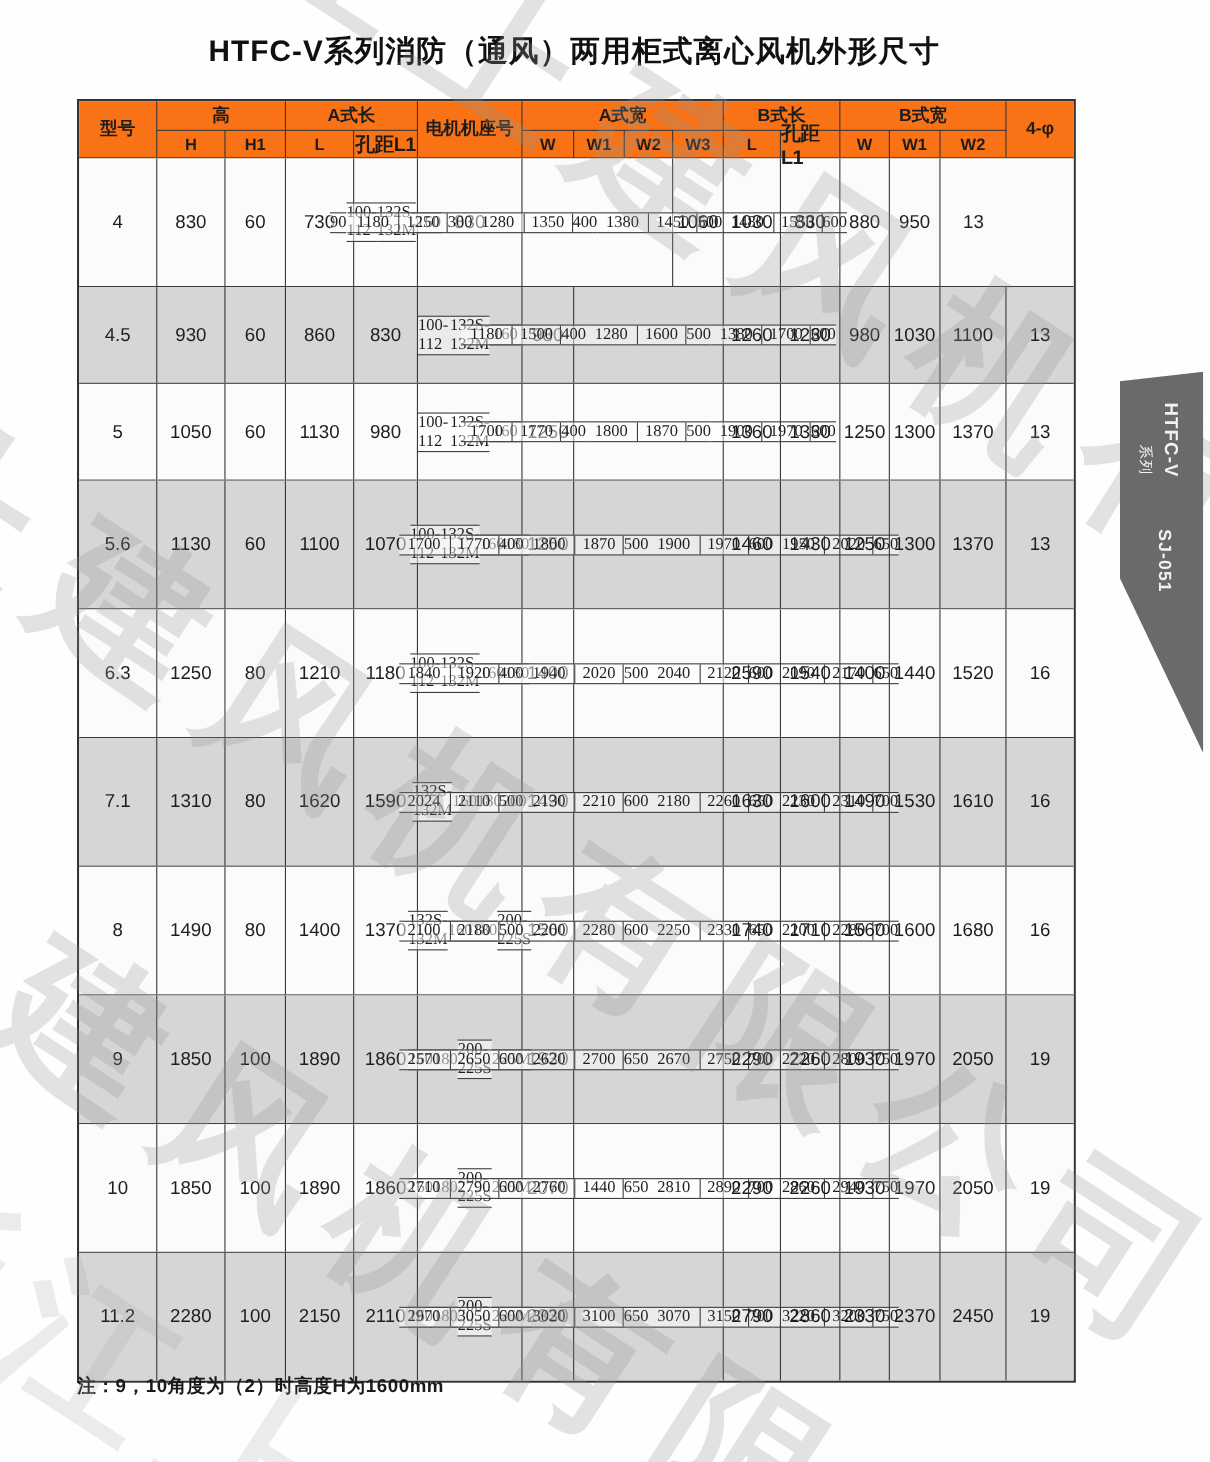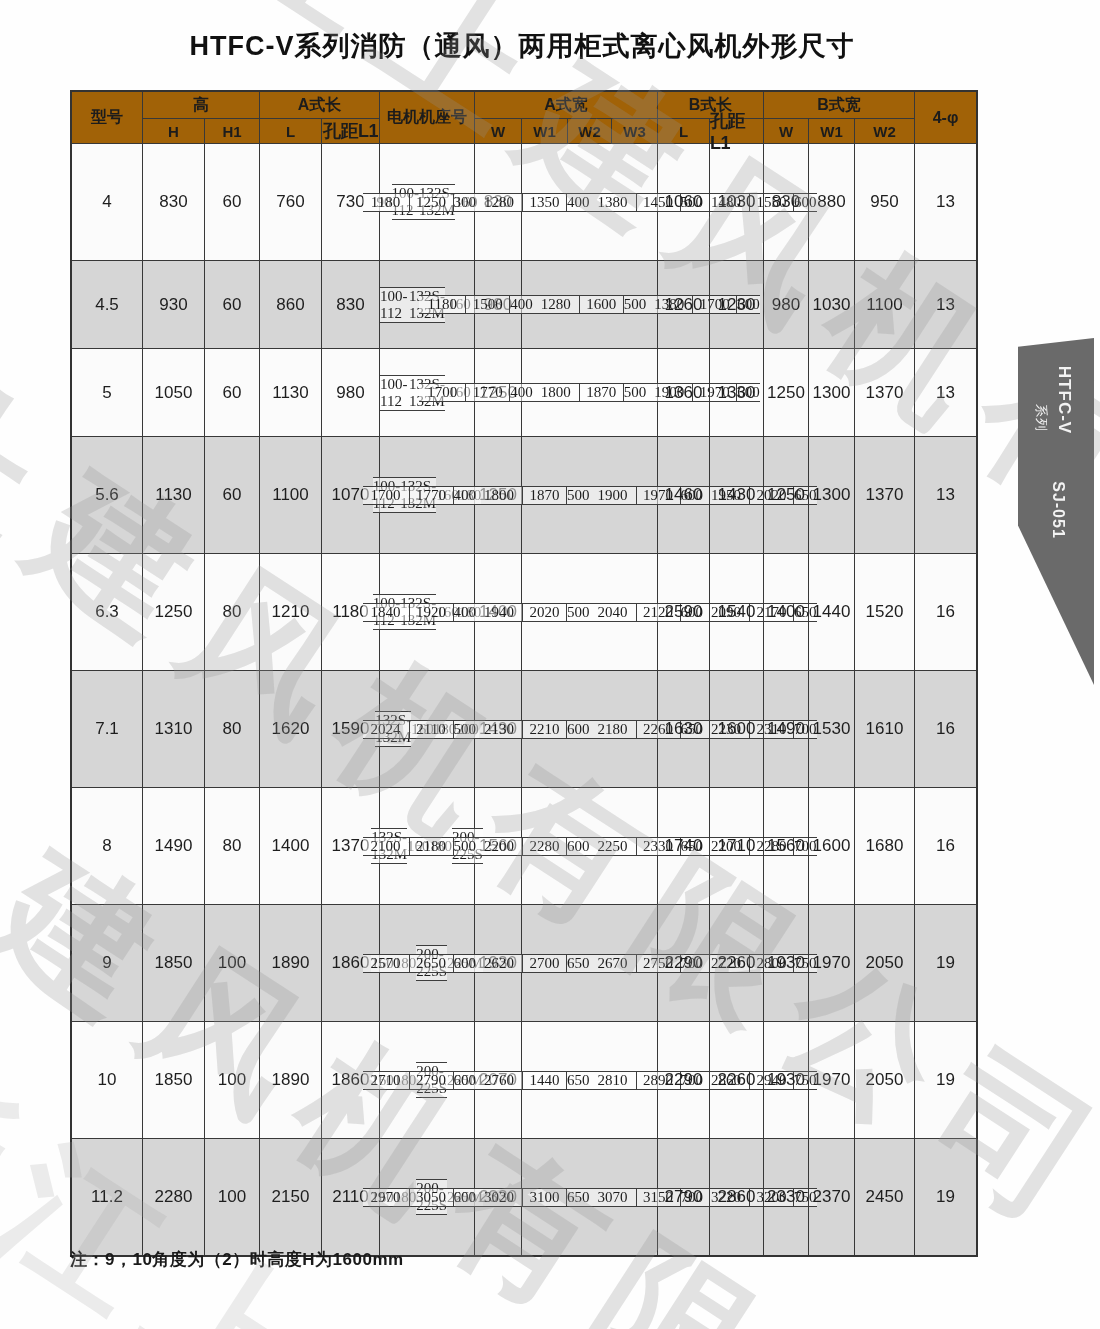--- a/index.html
+++ b/index.html
@@ -31,21 +31,21 @@
 
   
   .dims-table{
     position:absolute;left:70px;top:90px;width:904px;
     border:2px solid #333;box-sizing:content-box;background:#fbfbfb;
   }
   .grid16{
     display:grid;
     grid-template-columns:71px 62px 55px 62px 58px 95px 47px 46px 44px 46px 52px 54px 45px 46px 60px 61px;
   }
-  .thead{grid-template-rows:27px 24px;background:#a16207;border-bottom:1.6px solid #383838;}
+  .thead{grid-template-rows:27px 24px;background:#f97316;border-bottom:1.6px solid #383838;}
   .thead .hc{
     display:flex;align-items:center;justify-content:center;
     font-weight:bold;font-size:16px;
     border-right:1.6px solid #383838;box-sizing:border-box;color:#1c1c1c;
   }
   .thead .sub{font-size:15px;}
   .thead .small{font-size:18px;letter-spacing:-0.5px;}
   .thead .gb{border-bottom:1.6px solid #383838;}
   .thead .nr{border-right:none;}
   .h-model{grid-column:1;grid-row:1/3;}
@@ -152,21 +152,20 @@
       <div class="hc sub small s-bl1">孔距L1</div>
       <div class="hc sub s-bw">W</div>
       <div class="hc sub s-bw1">W1</div>
       <div class="hc sub s-bw2">W2</div>
     </div>
     <div>
   <div class="grid16 group" style="height: 116px;">
     <div class="c">4</div>
     <div class="c">830</div>
     <div class="c">60</div>
-    <div class="c">760</div>
     <div class="c">730</div>
     <div class="c stack motor-stack">
             <div class="mbox">90</div>
             <div class="mbox">100-112</div>
             <div class="mbox">132S-132M</div>
             <div class="mbox">160</div>
           </div>
     <div class="c">830</div>
     <div class="c stack w123-stack">
             <div class="wrow">

